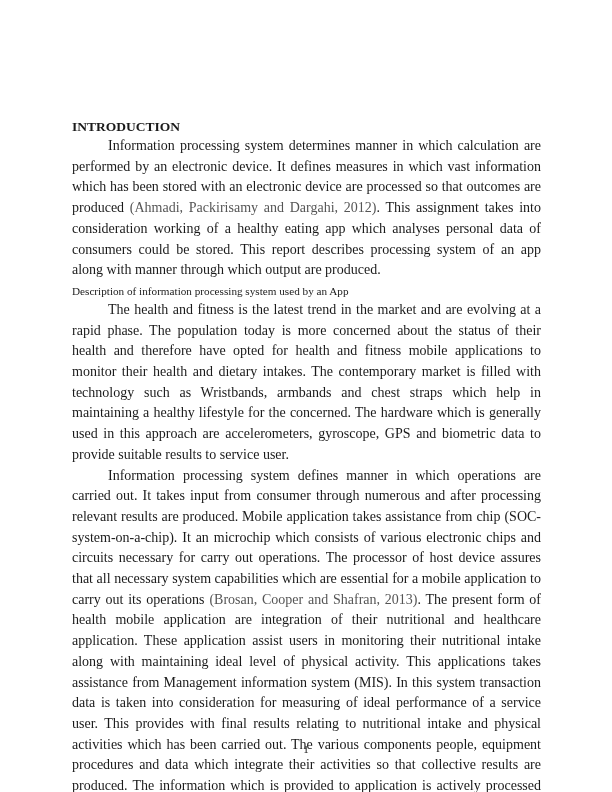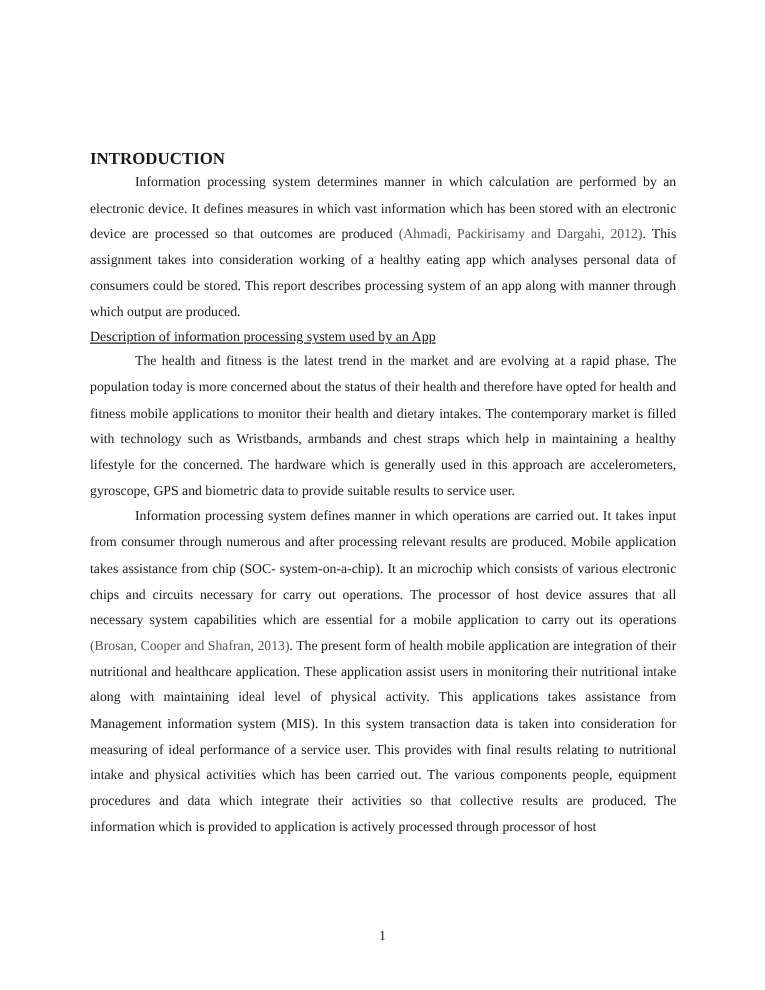--- a/index.html
+++ b/index.html
@@ -2,22 +2,22 @@
 <html><head>
 <meta charset="utf-8">
 <style>
   html, body { margin: 0; padding: 0; background: #ffffff; }
   body { width: 612px; height: 792px; position: relative; overflow: hidden;
          font-family: "Liberation Serif", "DejaVu Serif", serif; color: #1a1a1a; }
   .page { position: absolute; left: 72px; top: 72px; width: 469px; margin-top: 46px; }
   h1 { font-size: 13.5px; font-weight: bold; margin: 0; line-height: 18px; }
   h1.intro { margin-top: 0; }
   h1.main { margin-top: 8px; }
-  p { margin: 0; font-size: 11px; line-height: 20.7px; text-align: justify; text-indent: 36px; }
-  .sub { font-size: 11.2px; line-height: 18px; text-decoration: underline; margin-top: 1px; }
+  p { margin: 0; font-size: 14px; line-height: 20.7px; text-align: justify; text-indent: 36px; }
+  .sub { font-size: 11.2px; line-height: 18px; margin-top: 1px; }
   .cite { color: #555555; }
   .pagenum { position: absolute; top: 743px; left: 0; width: 612px; text-align: center; font-size: 11px; }
 </style>
 </head>
 <body>
 
 <div class="page">
   <h1 class="intro">INTRODUCTION</h1>
   <p><span>Information processing system determines manner in which calculation are performed by an electronic device. It defines measures in which vast information which has been stored with an electronic device are processed so that outcomes are produced </span><span class="cite">(Ahmadi, Packirisamy and Dargahi, 2012)</span><span>. This assignment takes into consideration working of a healthy eating app which analyses personal data of consumers could be stored. This report describes processing system of an app along with manner through which output are produced.</span></p>
 

